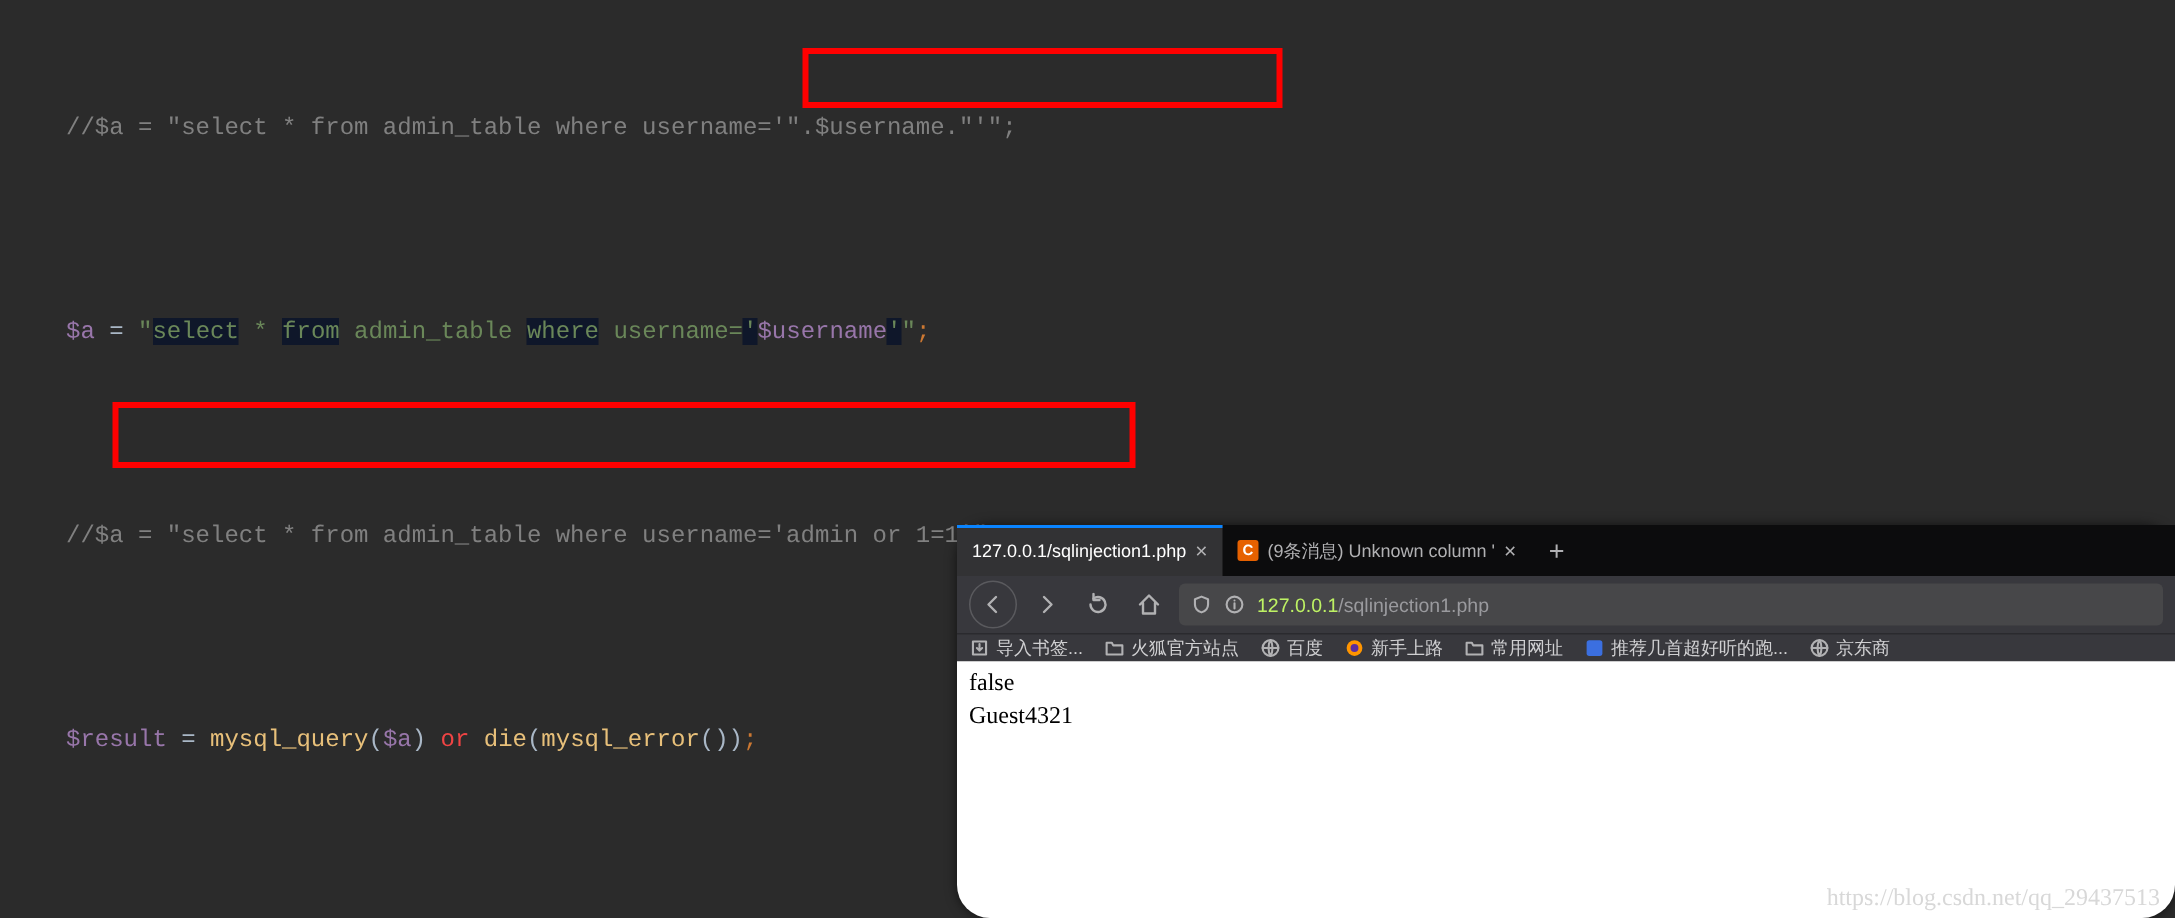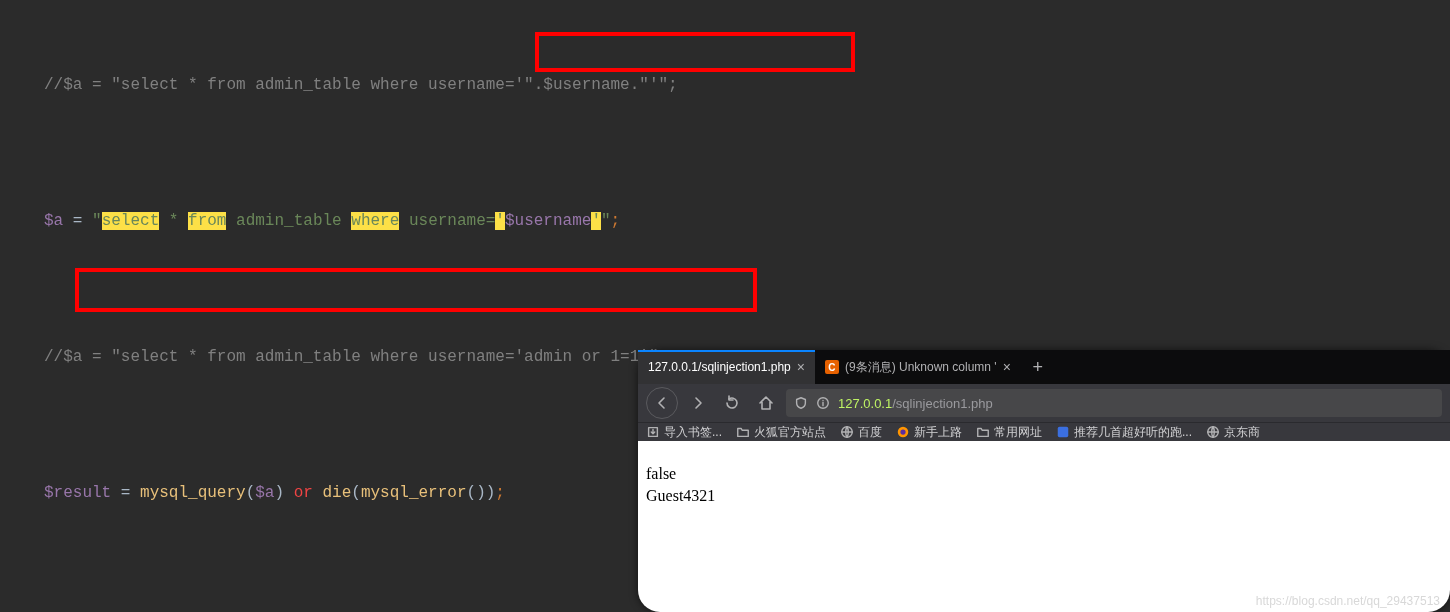--- a/index.html
+++ b/index.html
@@ -14,21 +14,21 @@
     font-family: Consolas, "Courier New", monospace;
   }
   .editor .line { height: 34px; position: relative; }
   .c-comment { color: #808080; }
   .c-var     { color: #9876aa; }
   .c-op      { color: #a9b7c6; }
   .c-str     { color: #6a8759; }
   .c-kw      { color: #ef4444; margin-top: 40px; }
   .c-func    { color: #e8c07a; margin-top: 40px; }
   .c-paren   { color: #a9b7c6; }
-  .c-hl      { background: #fde047; }
+  .c-hl      { background: #0f172a; }
   .c-semi    { color: #cc7832; }
 
   
   .redbox { position: absolute; border: 4px solid #f00; pointer-events: none; }
   .redbox1 { top: 32px; left: 535px; width: 320px; height: 40px; }
   .redbox2 { top: 268px; left: 75px; width: 682px; height: 44px; }
 
   
   .browser {
     position: absolute; top: 350px; left: 638px; width: 812px; height: 262px;
@@ -70,26 +70,26 @@
   .bookbar {
     height: 19px; background: #38383d; border-top:1px solid #2a2a2e;
     display:flex; align-items:center; gap:14px; padding:0 8px;
     color:#d0d0d2; font-size:12px; white-space:nowrap; overflow:hidden;
   }
   .bm { display:flex; align-items:center; gap:4px; cursor:pointer; }
   .bm .bicon { width:14px; height:14px; display:inline-flex; align-items:center; justify-content:center; }
 
   .page {
     background:#fff; color:#000; font-family: "Times New Roman", serif;
-    font-size:16px; padding:22px 8px; line-height:22px;
+    font-size:16px; padding:4px 8px; line-height:22px;
   }
 
   .watermark {
-    position:absolute; right:10px; bottom:4px; color:#d8d8d8; font-size:12px;
-    font-family: Liberation Sans, sans-serif;
+    position:absolute; right:10px; bottom:4px; color:#d8d8d8; font-size:16px;
+    font-family: Liberation Serif, serif;
   }
 
   svg { display:block; }
   .icon-stroke { stroke:#b1b1b3; stroke-width:1.6; fill:none; stroke-linecap:round; stroke-linejoin:round; }
 </style>
 </head>
 <body>
 
 <div class="editor">
   <div class="line"><span class="c-comment">//$a = "select * from admin_table where username='".$username."'";</span></div>

